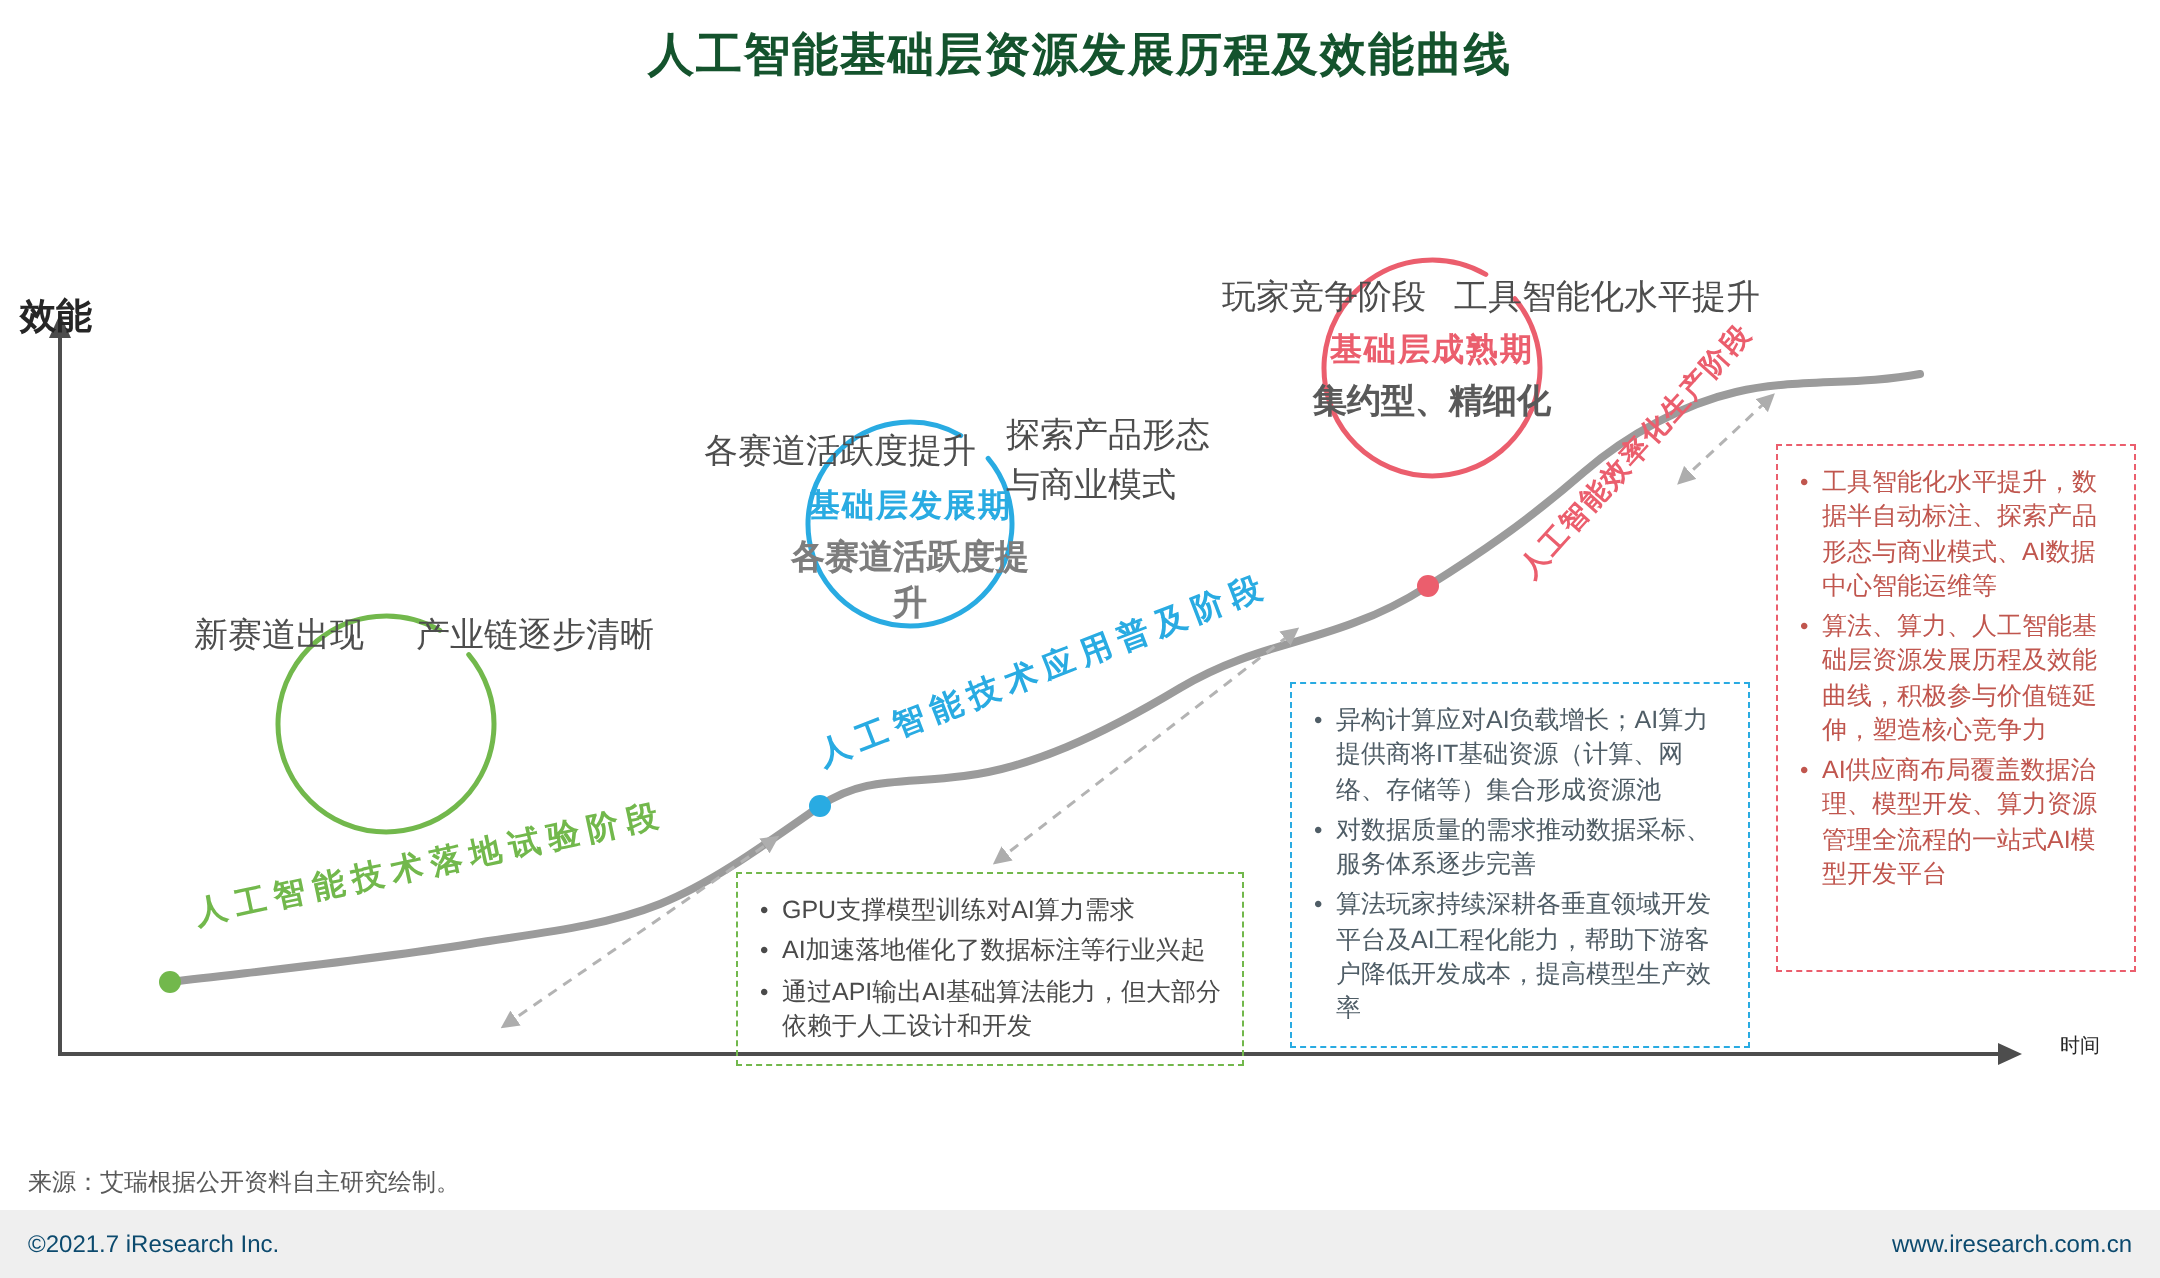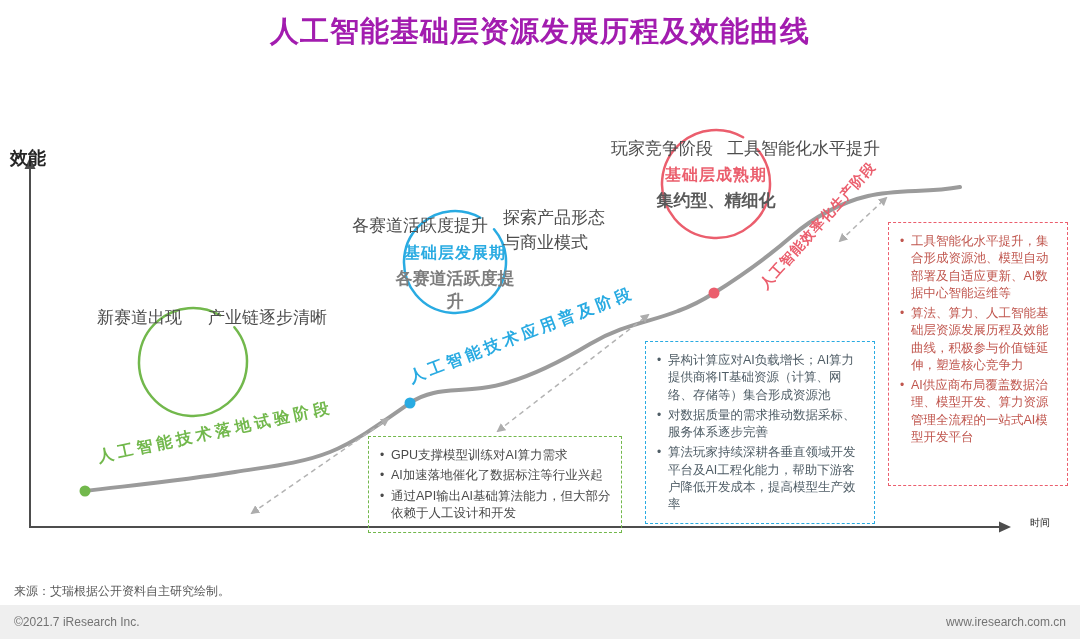--- a/index.html
+++ b/index.html
@@ -2,21 +2,21 @@
 <html><head>
 <meta charset="utf-8">
 <style>
   html,body{margin:0;padding:0;background:#ffffff;}
   .page{
     position:relative;width:1080px;height:639px;background:#ffffff;overflow:hidden;
     font-family:"Liberation Sans","DejaVu Sans",sans-serif;color:#333;
   }
   .title{
     position:absolute;top:12px;left:0;width:100%;text-align:center;
-    font-size:29px;font-weight:800;color:#a21caf;letter-spacing:1px;margin:0;
+    font-size:23px;font-weight:800;color:#14532d;letter-spacing:1px;margin:0;
   }
   svg.canvas{position:absolute;left:0;top:0;}
   .ylab{position:absolute;left:10px;top:146px;font-size:18px;font-weight:700;color:#262626;text-align:right;}
   .xlab{position:absolute;left:1014px;top:516px;font-size:10px;font-weight:400;color:#262626;margin-left:16px;}
 
   .badge{position:absolute;width:130px;text-align:center;}
   .badge .bt{font-size:16px;font-weight:700;letter-spacing:1px;}
   .badge .bs{font-size:17px;font-weight:700;color:#7d7d7d;margin-top:3px;}
   .badge-green{left:128px;top:343px;}
   .badge-blue{left:390px;top:243px;}
@@ -41,21 +41,21 @@
 
   .note{position:absolute;border:1.5px dashed;padding:7px 10px;box-sizing:border-box;background:transparent;}
   .note ul{margin:0;padding:0;list-style:none;}
   .note li{position:relative;padding-left:12px;font-size:12.5px;line-height:1.38;margin:3px 0;}
   .note li::before{content:"\2022";position:absolute;left:1px;top:0;font-size:12px;}
   .note-green{left:368px;top:436px;width:254px;min-height:88px;border-color:#72B84C;color:#4a4a4a;}
   .note-blue{left:645px;top:341px;width:230px;min-height:178px;border-color:#29ABE2;color:#4f5d66;}
   .note-red{left:888px;top:222px;width:180px;min-height:264px;border-color:#EB5E6D;color:#c0564e;}
 
   .source{position:absolute;left:14px;top:583px;font-size:12px;color:#595959;}
-  .footbar{position:absolute;left:0;bottom:0;width:100%;height:34px;background:#efefef;font-size:12px;color:#737373;}
+  .footbar{position:absolute;left:0;bottom:0;width:100%;height:34px;background:#efefef;font-size:12px;color:#0c4a6e;}
   .footbar .copy{position:absolute;left:14px;line-height:34px;}
   .footbar .site{position:absolute;right:14px;line-height:34px;}
 </style>
 </head>
 <body>
 
 <div class="page">
 
   <h1 class="title">人工智能基础层资源发展历程及效能曲线</h1>
 
@@ -128,21 +128,21 @@
   </div>
   <div class="note note-blue">
     <ul>
       <li>异构计算应对AI负载增长；AI算力提供商将IT基础资源（计算、网络、存储等）集合形成资源池</li>
       <li>对数据质量的需求推动数据采标、服务体系逐步完善</li>
       <li>算法玩家持续深耕各垂直领域开发平台及AI工程化能力，帮助下游客户降低开发成本，提高模型生产效率</li>
     </ul>
   </div>
   <div class="note note-red">
     <ul>
-      <li>工具智能化水平提升，集合形成资源池、模型自动部署及自适应更新、AI数据中心智能运维等</li>
+      <li>工具智能化水平提升，数据半自动标注、探索产品形态与商业模式、AI数据中心智能运维等</li>
       <li>算法、算力、人工智能基础层资源发展历程及效能曲线，积极参与价值链延伸，塑造核心竞争力</li>
       <li>AI供应商布局覆盖数据治理、模型开发、算力资源管理全流程的一站式AI模型开发平台</li>
     </ul>
   </div>
 
   <div class="source">来源：艾瑞根据公开资料自主研究绘制。</div>
   <div class="footbar">
     <span class="copy">©2021.7 iResearch Inc.</span>
     <span class="site">www.iresearch.com.cn</span>
   </div>

